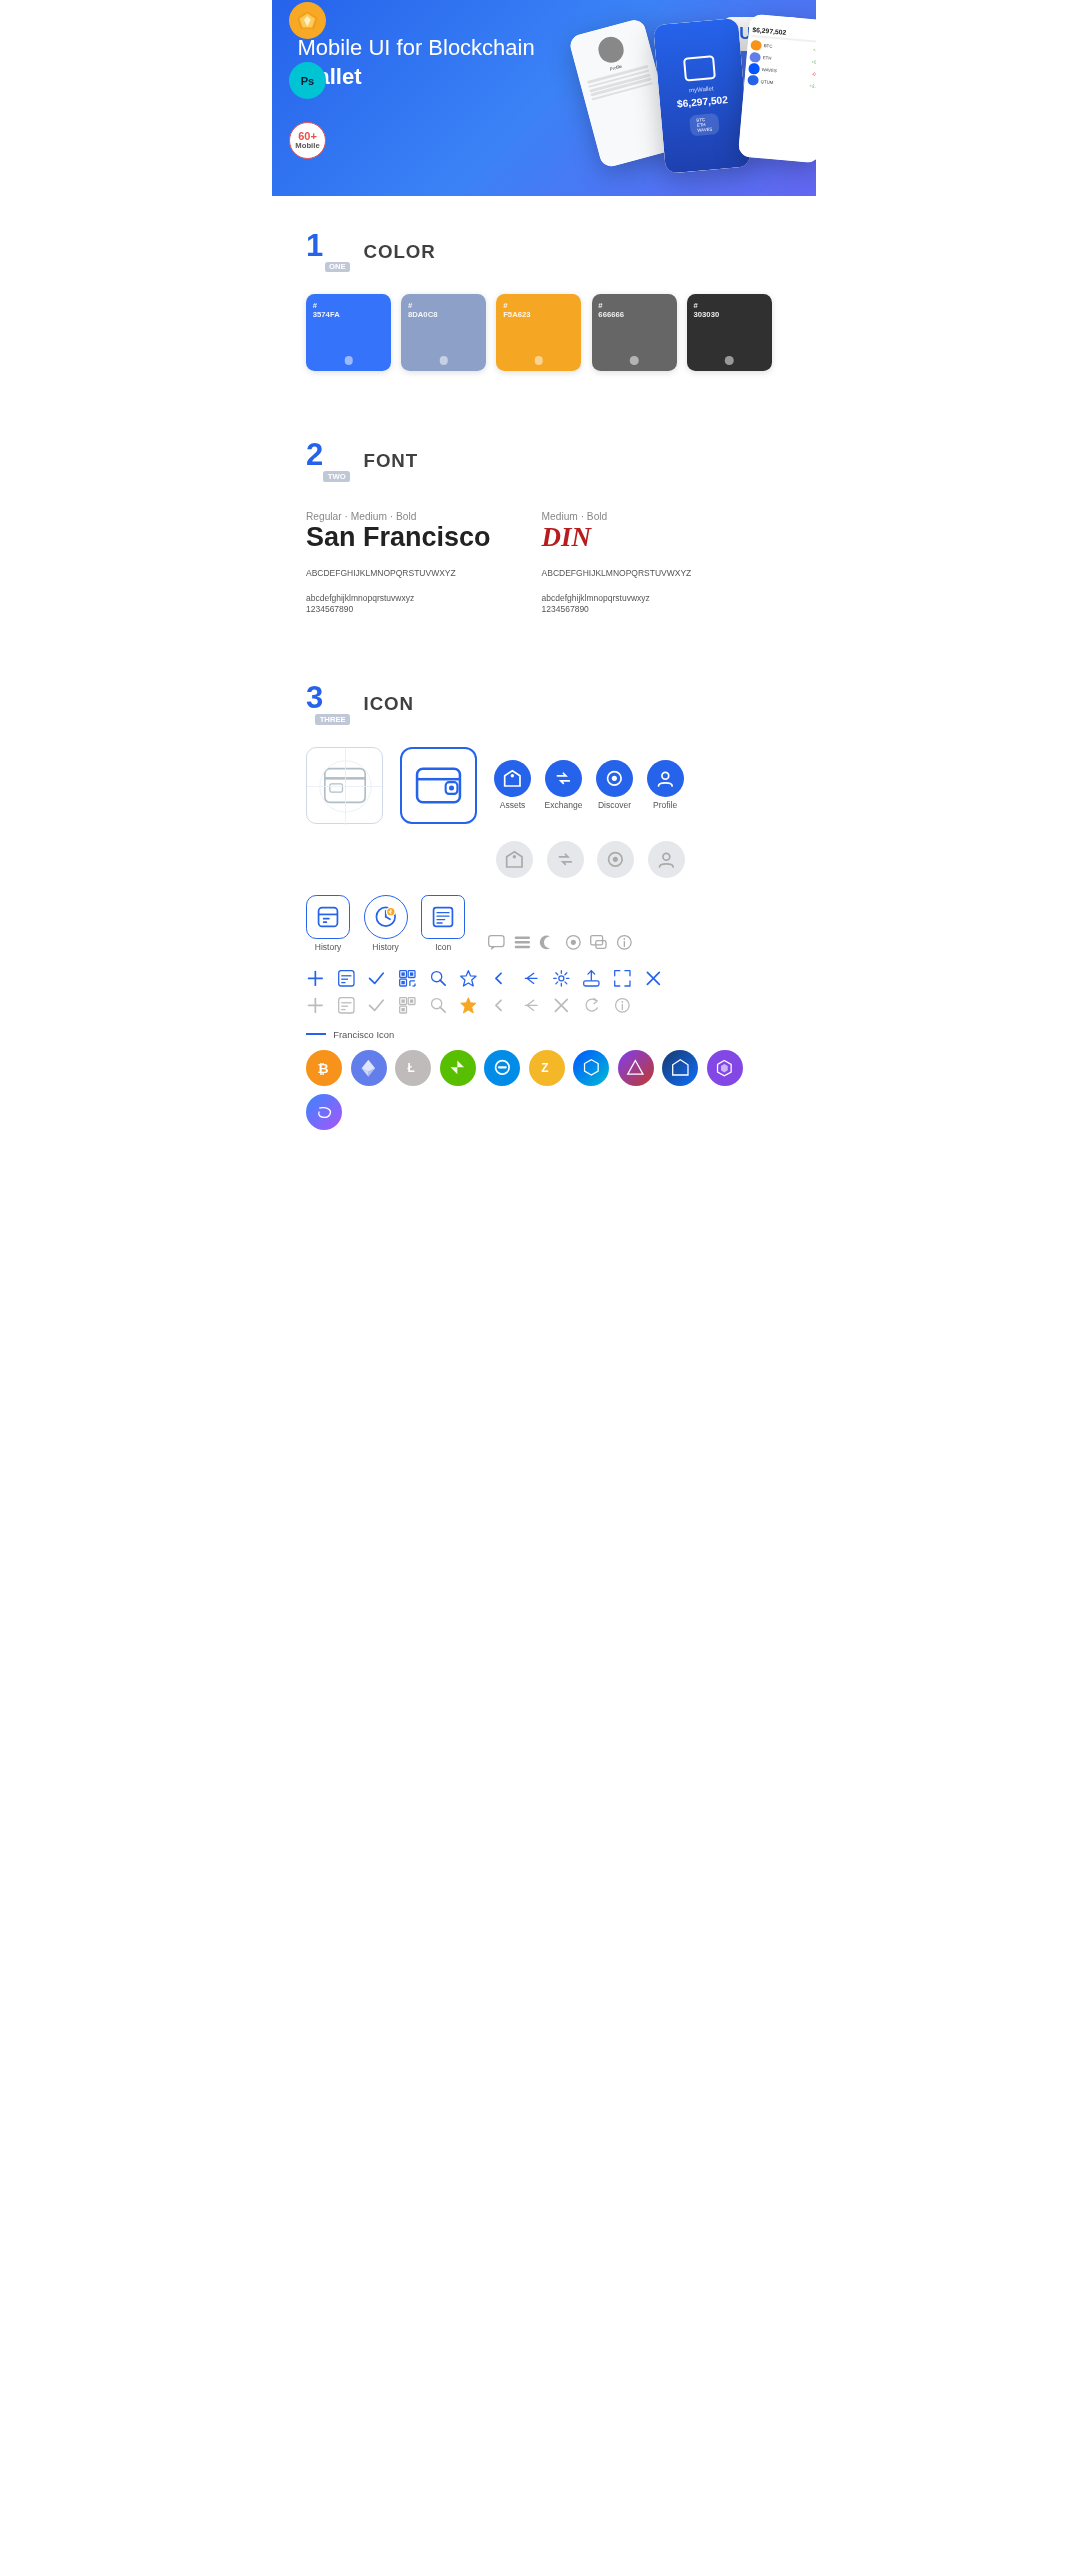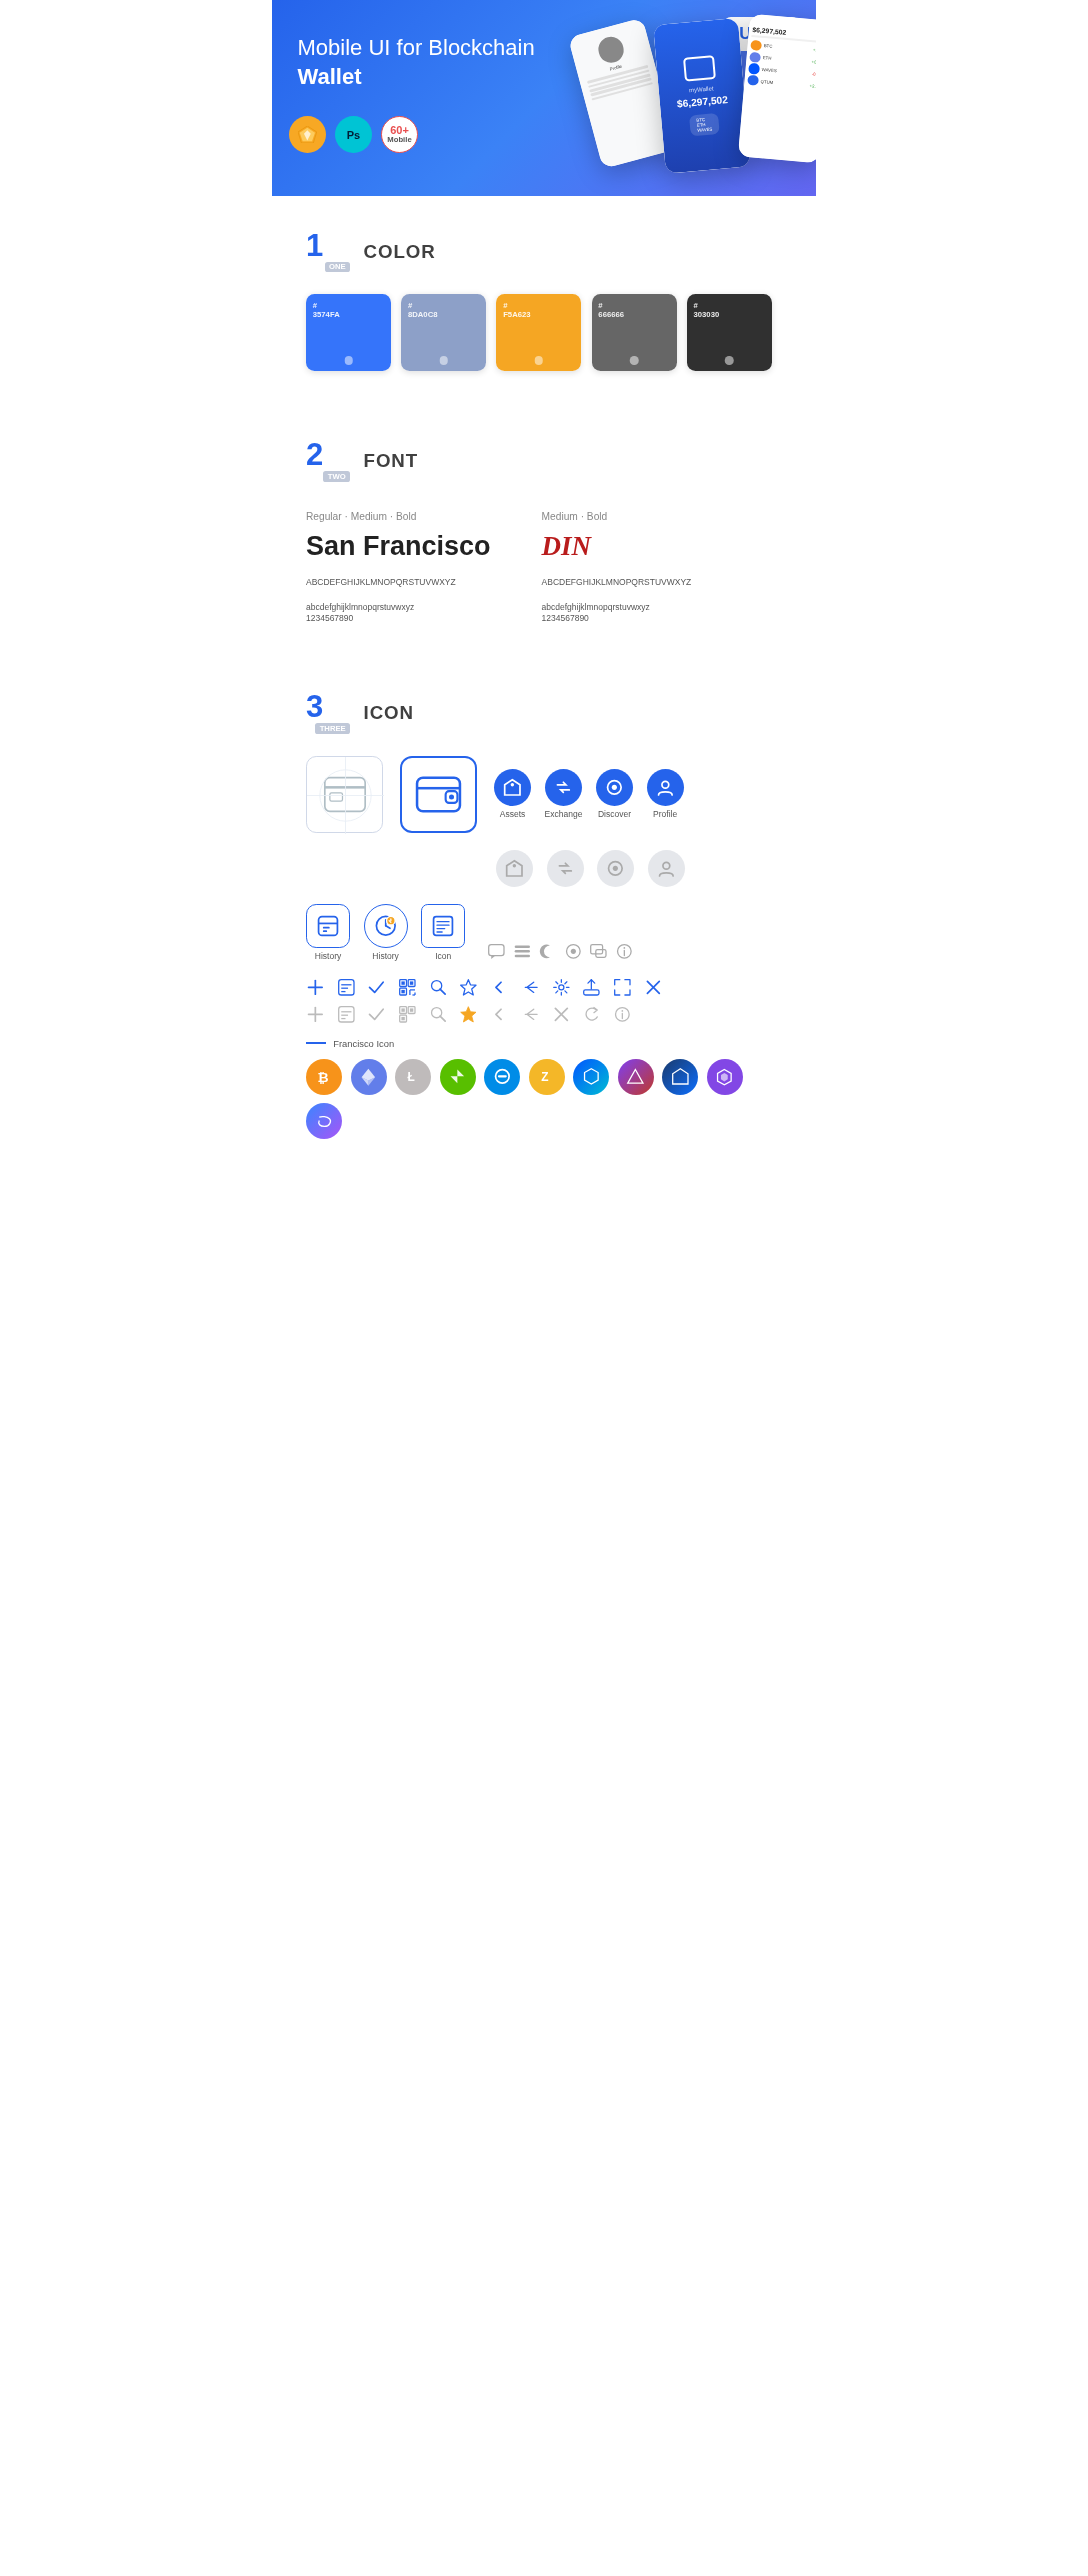--- a/index.html
+++ b/index.html
@@ -28,25 +28,25 @@
       right: 17px;
       background: #fff;
       color: #2563eb;
       font-size: 17px;
       font-weight: 700;
       padding: 6.8px 15.3px;
       border-radius: 6.8px;
     }
     .hero-badges {
       display: flex;
-      flex-direction: row;
-      gap: 9px;
+      flex-direction: column;
+      gap: 23px;
       position: absolute;
       left: 17px;
-      bottom: 43px;
+      bottom: 37px;
     }
     .badge-circle {
       width: 37px;
       height: 37px;
       border-radius: 50%;
       display: flex;
       align-items: center;
       justify-content: center;
       font-weight: 700;
       font-size: 9.4px;
@@ -157,21 +157,21 @@
       transform: translateX(-50%);
     }
 
     
     .font-section { margin-bottom: 34px; }
     .font-row {
       display: flex;
       gap: 51px;
       margin-top: 6.8px;
     }
-    .font-meta { font-size: 10.2px; color: #888; margin-bottom: 9px; }
+    .font-meta { font-size: 10.2px; color: #888; margin-bottom: 0; }
     .font-name-sf { font-size: 27px; font-weight: 700; color: #222; }
     .font-name-din { font-size: 27px; font-weight: 700; color: #b91c1c; font-family: 'Georgia', serif; font-style: italic; }
     .font-alphabet { font-size: 8.5px; color: #555; margin-top: 15px; }
     .font-numbers { font-size: 8.5px; color: #555; margin-top: 1.7px; }
 
     
     .icon-section { margin-bottom: 34px; }
     .icon-grid-row {
       display: flex;
       align-items: center;

